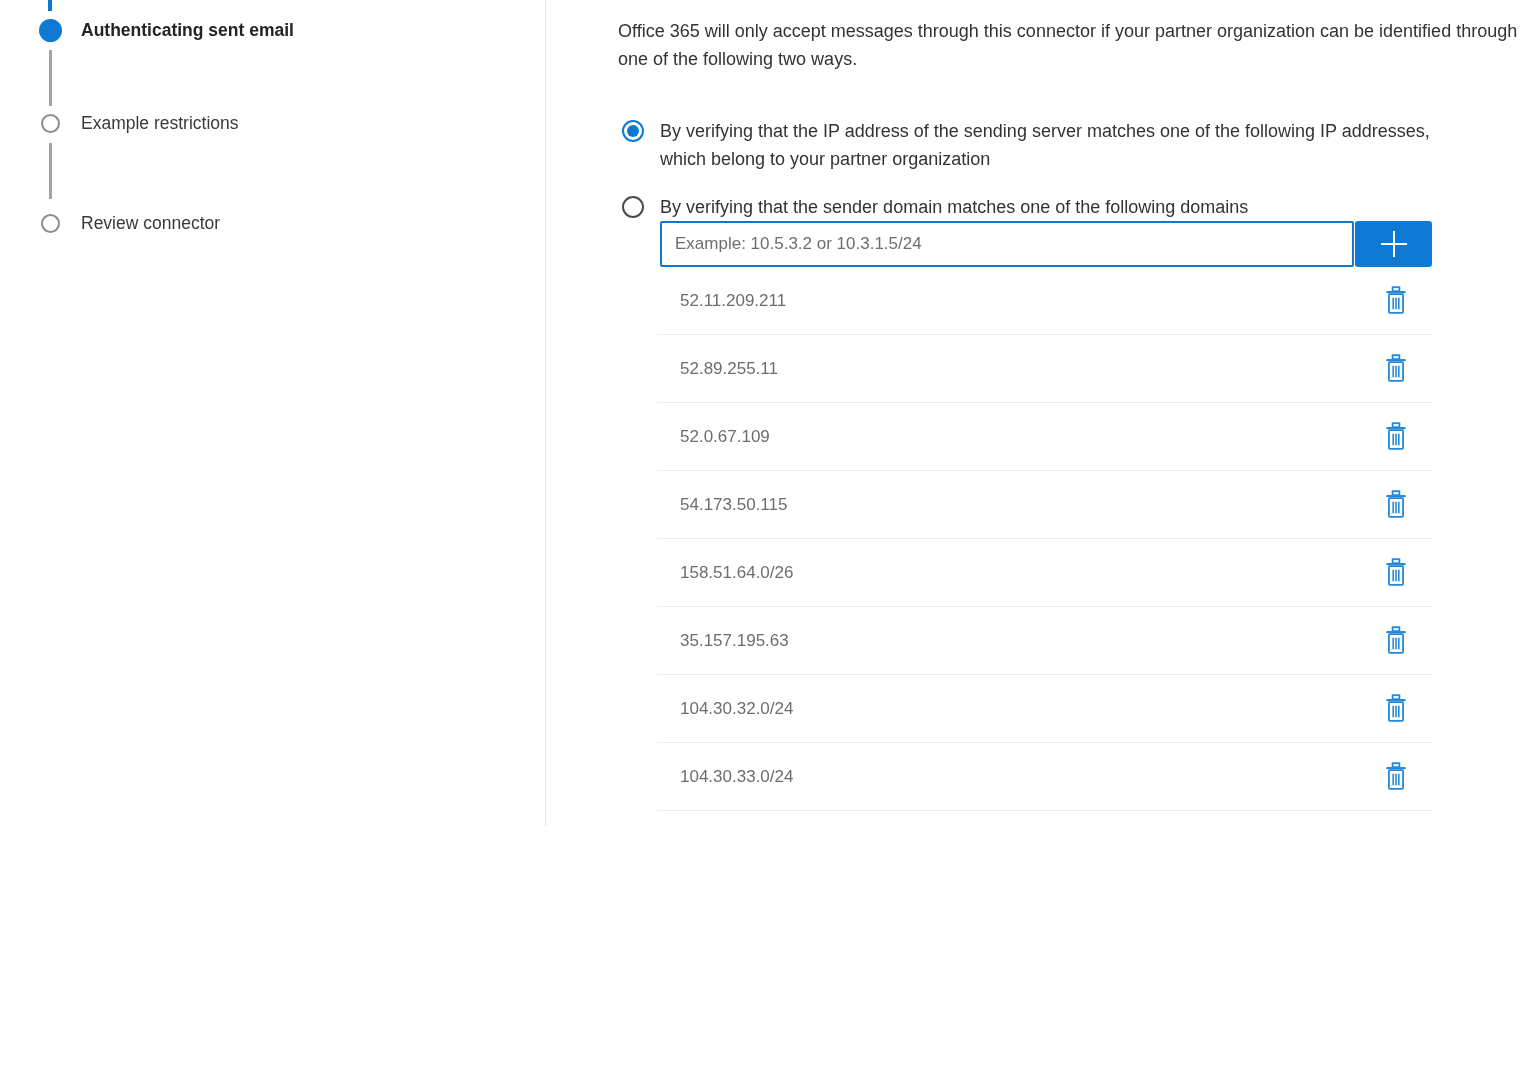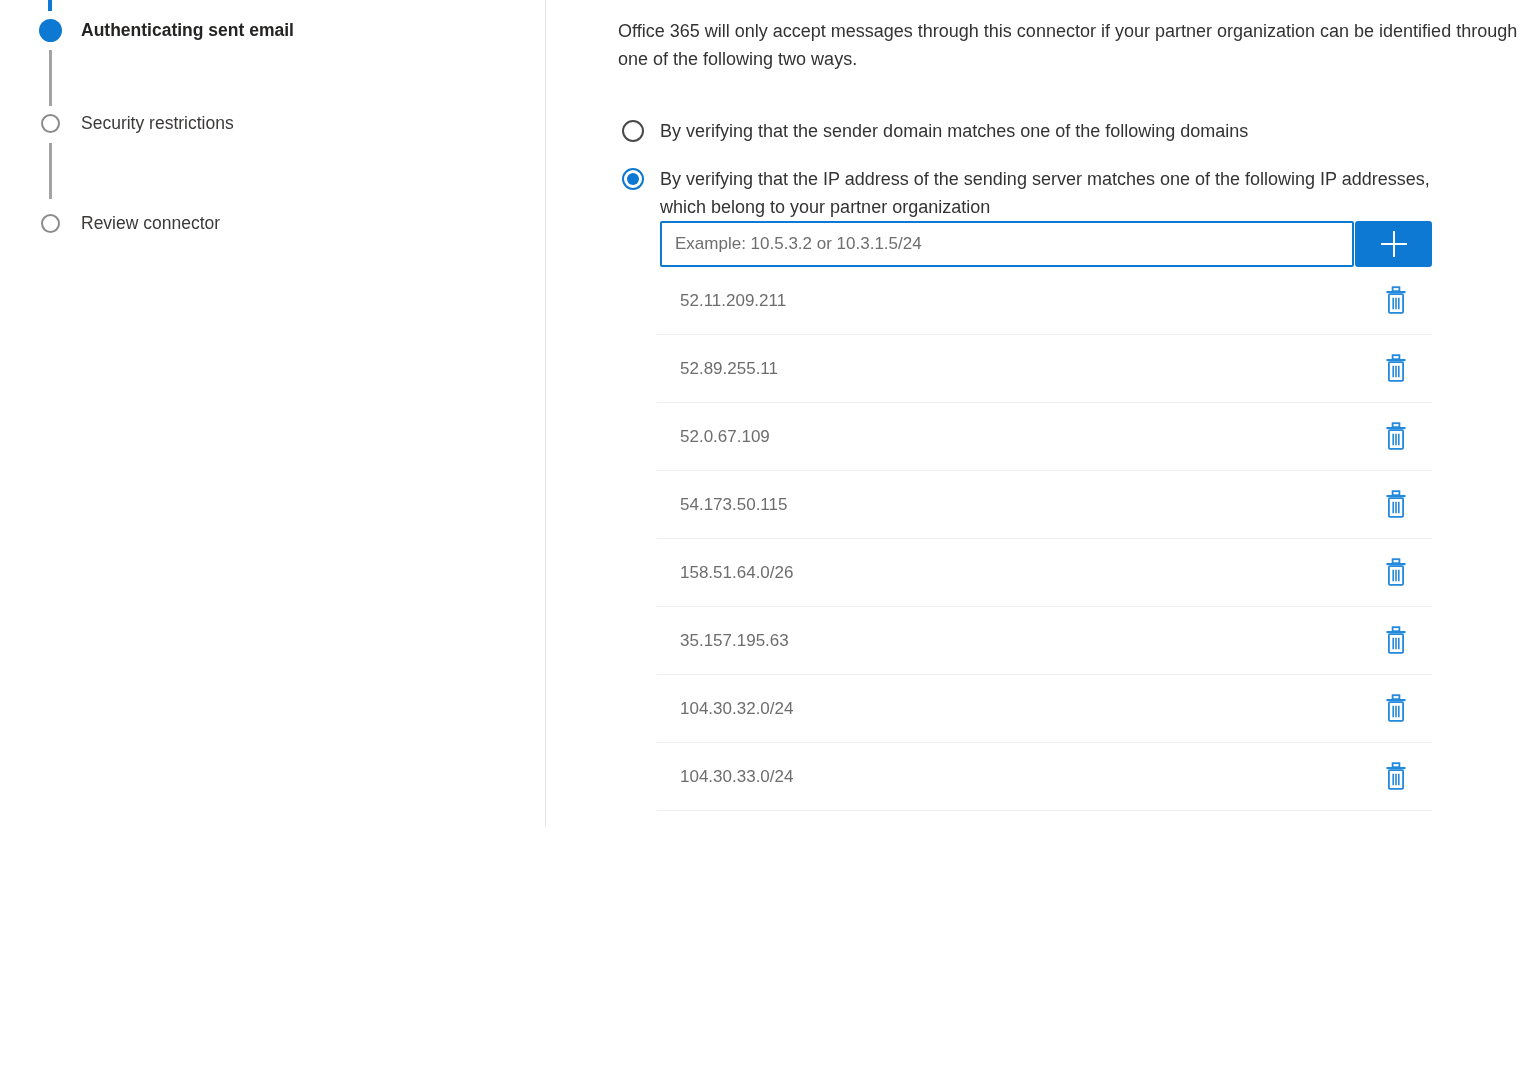--- a/index.html
+++ b/index.html
@@ -71,46 +71,46 @@
       <span class="bullet-box">
           <span class="bullet-filled"></span>
         </span>
       <span class="step-label">Authenticating sent email</span>
     </div>
     <div class="connector c1"></div>
     <div class="step s1">
       <span class="bullet-box">
           <span class="bullet-open"></span>
         </span>
-      <span class="step-label">Security restrictions</span>
+      <span class="step-label">Example restrictions</span>
     </div>
     <div class="connector c2"></div>
     <div class="step s2">
       <span class="bullet-box">
           <span class="bullet-open"></span>
         </span>
       <span class="step-label">Review connector</span>
     </div>
   </aside>
   <div class="vdivider"></div>
 
   <main class="content">
     <p class="description">Office 365 will only accept messages through this connector if your partner organization can be identified through one of the following two ways.</p>
 
     <div class="options" id="options">
-  <div class="option">
-    <span class="radio"></span>
-    <span class="option-label">By verifying that the sender domain matches one of the following domains</span>
-  </div>
-
   <div class="option selected">
     <span class="radio">
             <span class="dot"></span>
           </span>
     <span class="option-label">By verifying that the IP address of the sending server matches one of the following IP addresses, which belong to your partner organization</span>
+  </div>
+
+  <div class="option">
+    <span class="radio"></span>
+    <span class="option-label">By verifying that the sender domain matches one of the following domains</span>
   </div>
 </div>
 
     <div class="input-row">
       <input class="ip-input" type="text" placeholder="Example: 10.5.3.2 or 10.3.1.5/24" style="">
       <button class="add-btn">
         <svg width="30" height="30" viewBox="0 0 30 30">
           <line x1="15" y1="2" x2="15" y2="28" stroke="#ffffff" stroke-width="2"></line>
           <line x1="2" y1="15" x2="28" y2="15" stroke="#ffffff" stroke-width="2"></line>
         </svg>

